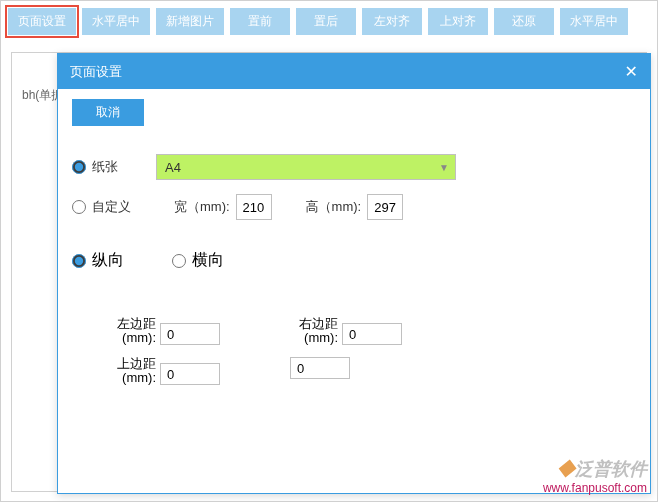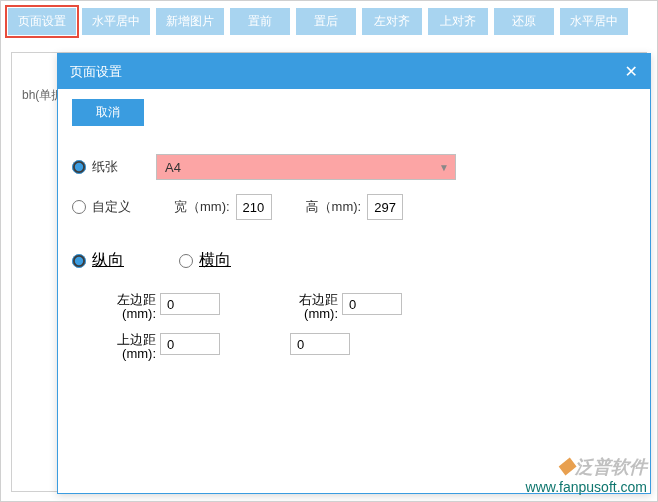--- a/index.html
+++ b/index.html
@@ -17,38 +17,38 @@
     .modal { position: absolute; left: 56px; top: 52px; width: 594px; height: 441px; background: #fff; border: 1px solid #3a9ce0; box-shadow: 0 2px 8px rgba(0,0,0,0.15); }
     .modal-header { background: #3a9ce0; color: #fff; padding: 8px 12px; font-size: 13px; display: flex; justify-content: space-between; align-items: center; }
     .modal-close { color: #fff; cursor: pointer; font-size: 16px; background: none; border: none; }
     .modal-body { padding: 10px 14px; }
     .cancel-btn { background: #3a9ce0; color: #fff; border: none; padding: 5px 24px; font-size: 12px; cursor: pointer; }
     
     .form-section { margin-top: 28px; }
     .form-row { display: flex; align-items: center; margin-bottom: 14px; font-size: 13px; color: #333; }
     .radio-group { display: flex; align-items: center; gap: 6px; margin-right: 12px; min-width: 72px; }
     .radio-group input[type=radio] { width: 14px; height: 14px; accent-color: #3a9ce0; }
-    .select-paper { width: 300px; height: 26px; border: 1px solid #c0c0c0; padding: 0 20px 0 8px; font-size: 13px; color: #333; background: #fca5a5; position: relative; display: flex; align-items: center; cursor: pointer; }
+    .select-paper { width: 300px; height: 26px; border: 1px solid #c0c0c0; padding: 0 20px 0 8px; font-size: 13px; color: #333; background: #bef264; position: relative; display: flex; align-items: center; cursor: pointer; }
     .select-paper::after { content: '▼'; position: absolute; right: 6px; font-size: 10px; color: #888; }
     .dim-label { margin-right: 6px; margin-left: 18px; }
     .dim-input { width: 36px; height: 26px; border: 1px solid #c0c0c0; padding: 0 6px; font-size: 13px; text-align: left; }
     .dim-gap { width: 16px; }
     
-    .orientation-row { display: flex; gap: 23px; margin-top: 30px; margin-bottom: 22px; text-decoration: underline; }
+    .orientation-row { display: flex; gap: 16px; margin-top: 30px; margin-bottom: 46px; }
     
     .margin-section { display: flex; gap: 70px; margin-left: 36px; margin-top: 18px; }
     .margin-col { display: flex; flex-direction: column; gap: 12px; }
-    .margin-row { display: flex; align-items: flex-start; font-size: 13px; }
+    .margin-row { display: flex; align-items: flex-end; font-size: 13px; }
     .margin-label { width: 48px; text-align: right; line-height: 14px; margin-right: 4px; }
     .margin-input { width: 60px; height: 22px; border: 1px solid #c0c0c0; padding: 0 6px; font-size: 13px; }
     
     .watermark { position: absolute; right: 10px; bottom: 6px; text-align: right; pointer-events: none; }
     .wm-brand { font-size: 18px; font-weight: bold; color: #c0c0c0; font-style: italic; }
     .wm-brand .accent { color: #e8a050; }
-    .wm-url { font-size: 14px; color: #0f766e; }
+    .wm-url { font-size: 12px; color: #be185d; }
   </style>
 </head>
 <body>
 
 <div class="toolbar">
   <button class="toolbar-btn">页面设置</button>
   <button class="toolbar-btn">水平居中</button>
   <button class="toolbar-btn">新增图片</button>
   <button class="toolbar-btn">置前</button>
   <button class="toolbar-btn">置后</button>

